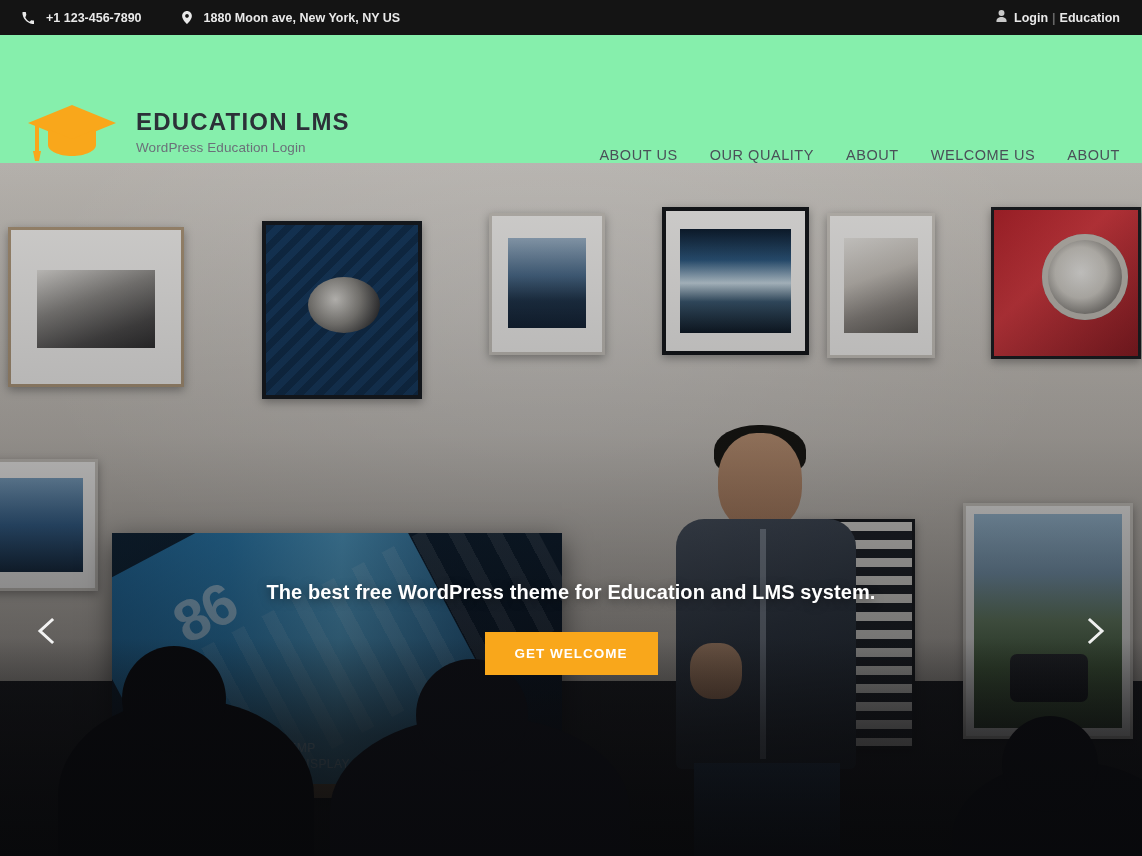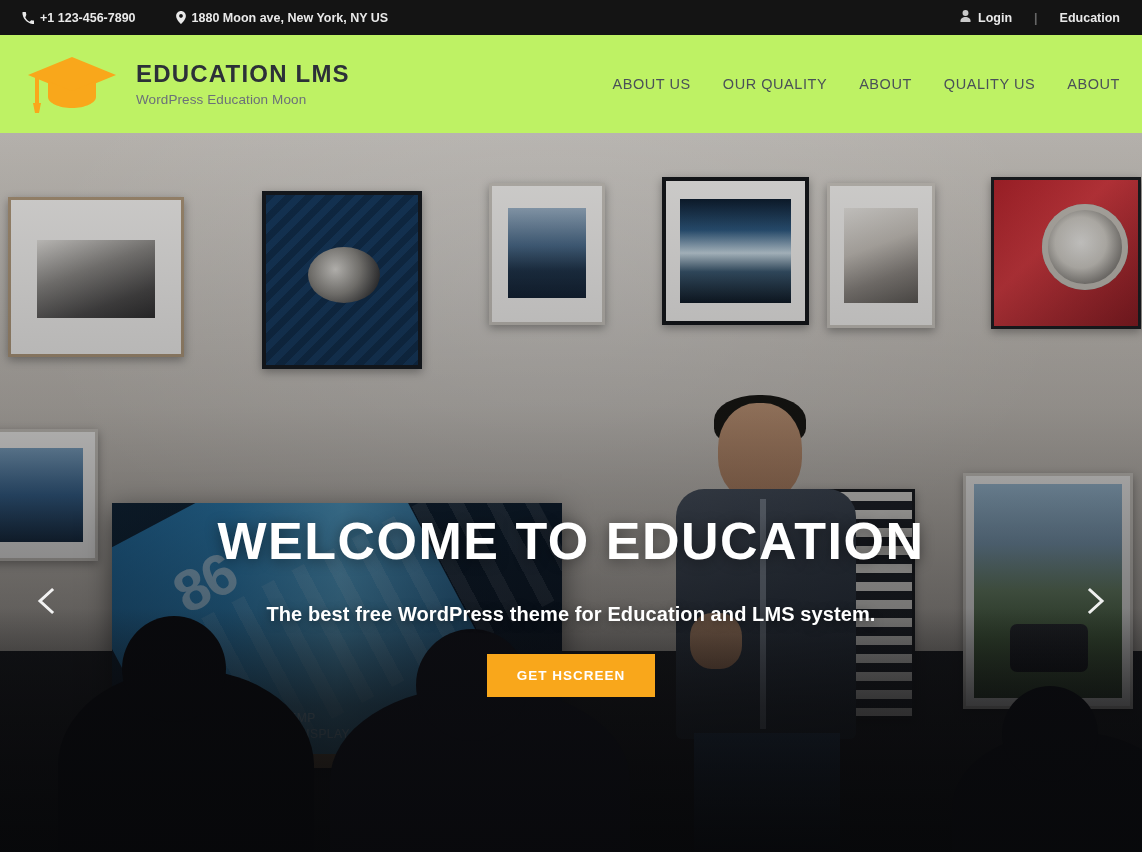--- a/index.html
+++ b/index.html
@@ -10,31 +10,31 @@
     -webkit-font-smoothing: antialiased;
   }
 
   
   .topbar{
     height:35px; background:#141414; color:#e8e8e8;
     display:flex; align-items:center; justify-content:space-between;
     padding:0 22px; font-size:12.5px; font-weight:bold;
   }
   .topbar-left{ display:flex; align-items:center; gap:40px; }
-  .tb-item{ display:flex; align-items:center; gap:6px; color:#e9e9e9; }
+  .tb-item{ display:flex; align-items:center; gap:12px; color:#e9e9e9; }
   .tb-item svg{ display:block; }
-  .topbar-right{ display:flex; align-items:center; gap:22px; font-size:12.5px; }
+  .topbar-right{ display:flex; align-items:center; gap:4px; font-size:12.5px; }
   .topbar-right a{ color:#e9e9e9; text-decoration:none; font-weight:bold; }
   .tb-sep{ color:#666; }
   .tb-user{ display:flex; align-items:center; gap:7px; }
 
   
   .header{
-    height:98px; background:#bef264;
-    display:flex; align-items:center; justify-content:space-between;
+    height:128px; background:#86efac;
+    display:flex; align-items:flex-end; justify-content:space-between;
     padding:0 22px 0 26px;
   }
   .brand{ display:flex; align-items:center; gap:18px; }
   .brand-logo{ width:92px; height:62px; position:relative; flex:0 0 auto; }
   .brand-text .title{
     font-size:24px; font-weight:bold; letter-spacing:1.2px; color:#2c3038;
     line-height:1.1;
   }
   .brand-text .subtitle{
     font-size:13.5px; color:#6b7079; margin-top:5px; letter-spacing:0.1px;
@@ -239,28 +239,28 @@
     <div class="brand-logo">
       <svg width="92" height="62" viewBox="0 0 92 62">
         <path d="M46 4 L90 22 L46 40 L2 22 Z" fill="#f9a71b"></path>
         <path d="M22 28 L22 44 C22 50 33 55 46 55 C59 55 70 50 70 44 L70 28 L46 38 Z" fill="#f9a71b"></path>
         <rect x="9" y="22" width="4" height="30" fill="#f9a71b"></rect>
         <path d="M7 50 h8 l-2 10 h-4 z" fill="#f9a71b"></path>
       </svg>
     </div>
     <div class="brand-text">
       <div class="title">EDUCATION LMS</div>
-      <div class="subtitle">WordPress Education Moon</div>
+      <div class="subtitle">WordPress Education Login</div>
     </div>
   </div>
   <div class="nav">
     <a href="#">ABOUT US</a>
     <a href="#">OUR QUALITY</a>
     <a href="#">ABOUT</a>
-    <a href="#">QUALITY US</a>
+    <a href="#">WELCOME US</a>
     <a href="#">ABOUT</a>
   </div>
 </div>
 
 <div class="hero">
   <div class="hero-photo">
     <div class="wall"></div>
 
     <div class="frame f1">
         <div class="art"></div>
@@ -315,23 +315,22 @@
 
     <div class="floorblend"></div>
     <div class="sil s1"></div>
     <div class="sil s2"></div>
     <div class="sil s3"></div>
   </div>
 
   <div class="hero-veil"></div>
 
   <div class="hero-copy">
-    <div class="hero-title">WELCOME TO EDUCATION</div>
     <div class="hero-sub">The best free WordPress theme for Education and LMS system.</div>
-    <button class="hero-btn">GET HSCREEN</button>
+    <button class="hero-btn">GET WELCOME</button>
   </div>
 
   <div class="arrow arrow-left">
     <span>
       <svg width="22" height="30" viewBox="0 0 22 30" fill="none" stroke="#ffffff" stroke-width="3" stroke-linecap="square">
           <polyline points="17,4 5,15 17,26"></polyline>
         </svg>
     </span>
   </div>
   <div class="arrow arrow-right">

